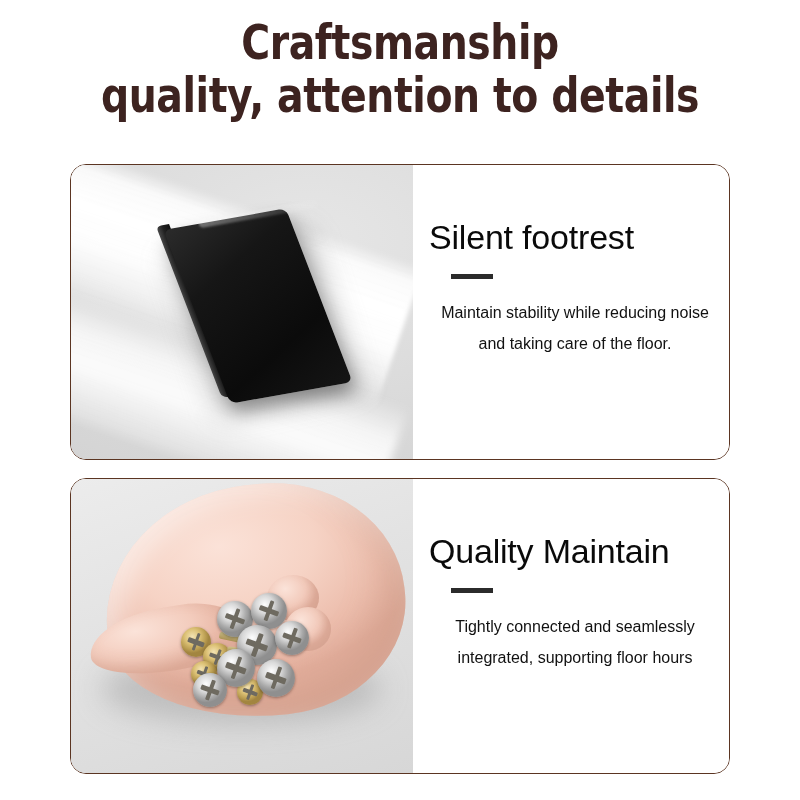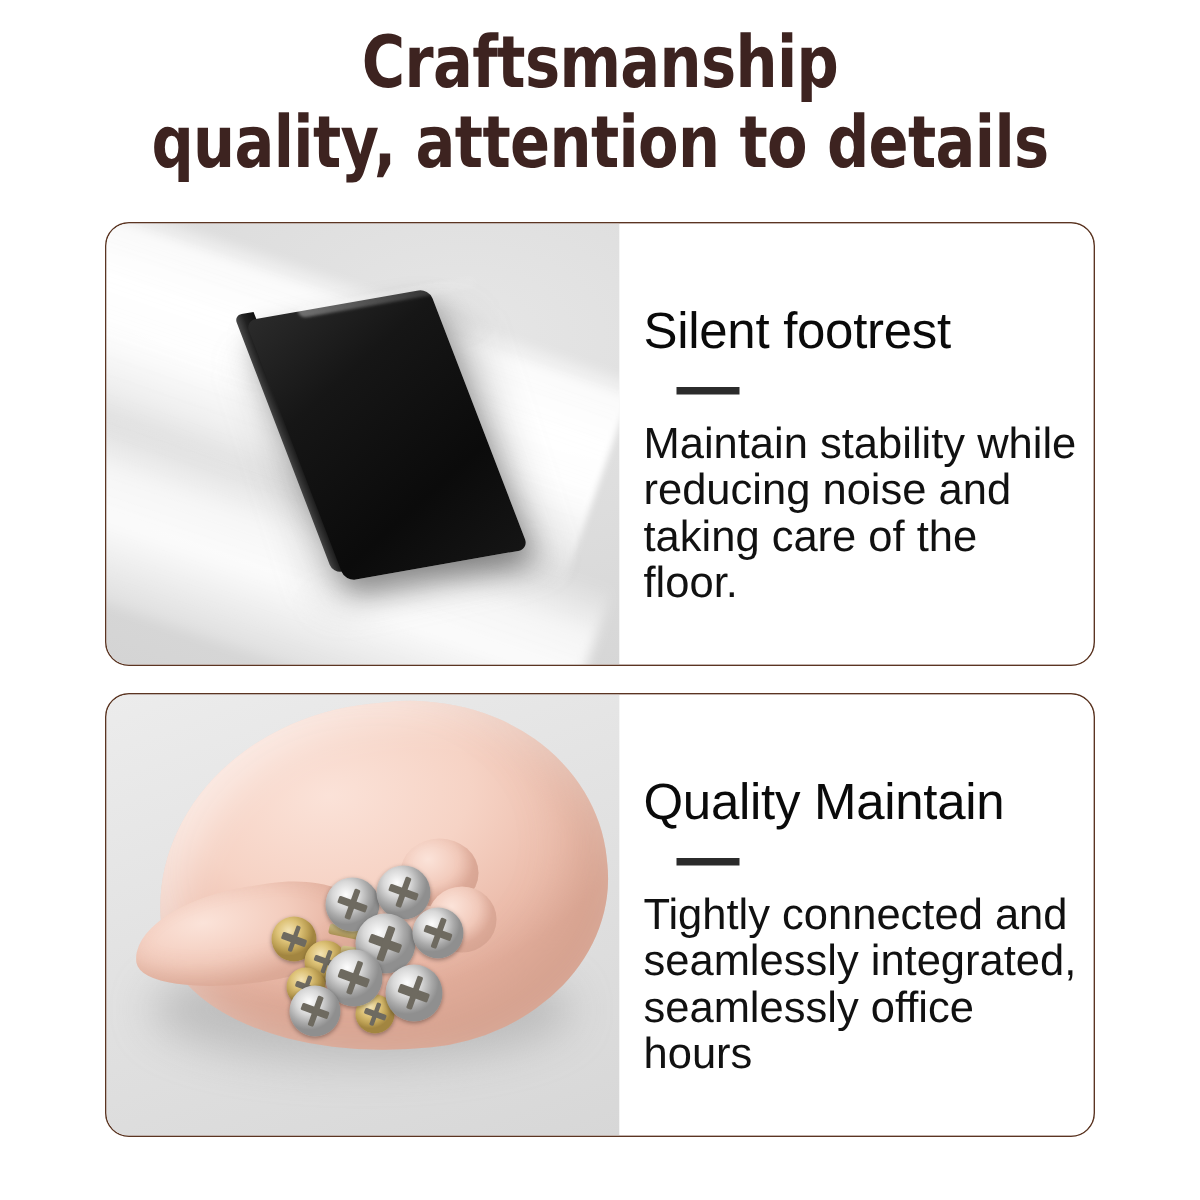--- a/index.html
+++ b/index.html
@@ -33,21 +33,21 @@
   .page-title .line {
     display: block;
   }
   .page-title .line1 { font-size: 48px; }
   .page-title .line2 { font-size: 48px; }
 
   
   .cards {
     position: absolute;
     left: 70px;
-    top: 148px;
+    top: 164px;
     width: 660px;
   }
 
   .feature-card {
     position: relative;
     box-sizing: border-box;
     width: 660px;
     height: 296px;
     border: 1.6px solid #5b3522;
     border-radius: 16px;
@@ -255,24 +255,25 @@
     letter-spacing: -0.2px;
   }
   .divider {
     width: 42px;
     height: 5px;
     background: #2b2b2b;
     margin: 19px 0 0 22px;
   }
   .feature-desc {
     color: #111111;
-    font-size: 29px;
+    font-size: 16px;
     line-height: 31px;
     margin: 18px 0 0 0;
     max-width: 292px;
+    text-align: center;
   }
 </style>
 </head>
 <body>
 
 <div class="page-title">
   <span class="line line1">Craftsmanship</span>
   <span class="line line2">quality, attention to details</span>
 </div>
 
@@ -341,17 +342,17 @@
             </div>
           <div class="screw silver" style="left:14px;top:86px;width:34px;height:34px;">
               <i class="cross"></i>
             </div>
         </div>
       </div>
     </div>
     <div class="card-text">
       <h2 class="feature-title">Quality Maintain</h2>
       <div class="divider"></div>
-      <p class="feature-desc">Tightly connected and seamlessly integrated, seamlessly office hours</p>
+      <p class="feature-desc">Tightly connected and seamlessly integrated, supporting floor hours</p>
     </div>
   </div>
 
 </div>
 
 </body></html>

